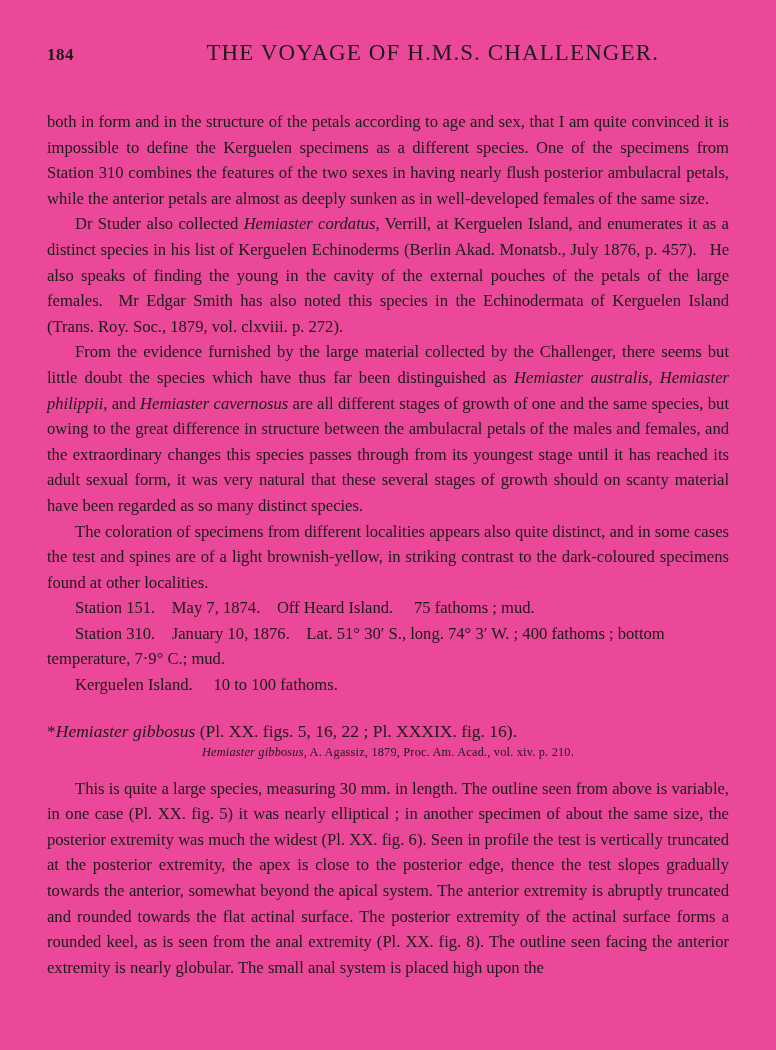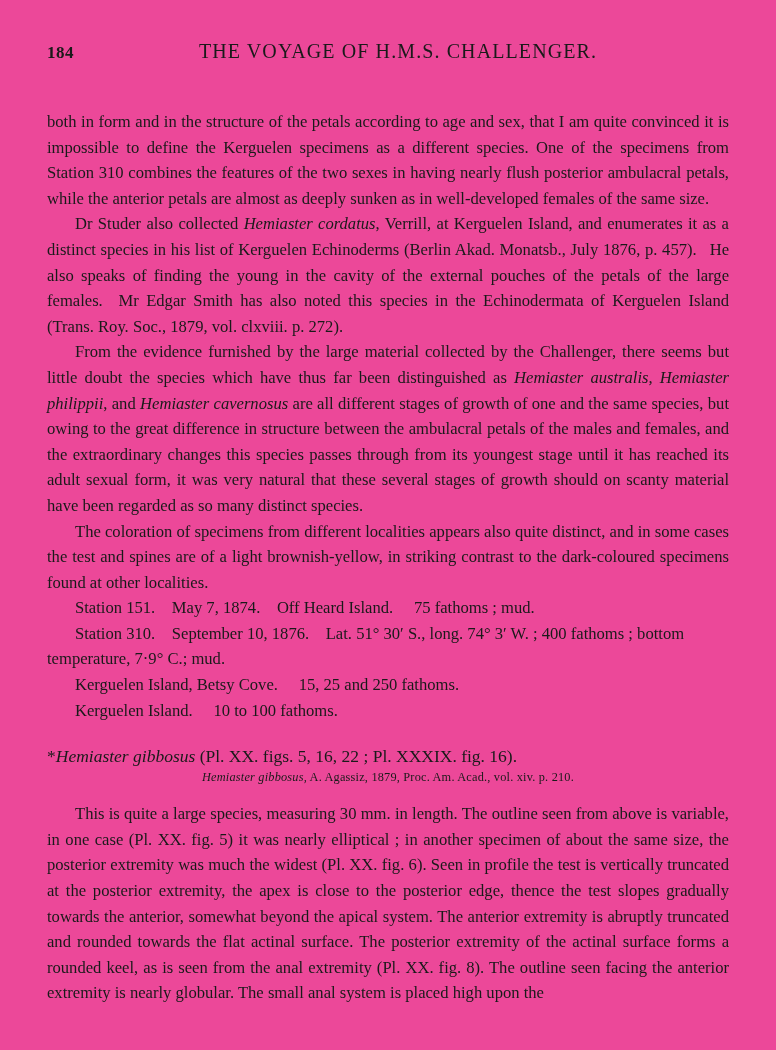--- a/index.html
+++ b/index.html
@@ -36,22 +36,22 @@
     margin-bottom: 22px;
   }
   .folio {
     font-size: 17px;
     font-weight: bold;
     width: 90px;
     letter-spacing: 0.5px;
   }
   .running-head {
     flex: 1;
-    text-align: center;
-    font-size: 20px;
+    text-align: right;
+    font-size: 23px;
     letter-spacing: 1.1px;
     padding-right: 70px;
     white-space: nowrap;
   }
   p {
     margin: 0;
     font-size: 16.6px;
     line-height: 25.6px;
     text-align: justify;
     text-justify: inter-word;
@@ -114,22 +114,21 @@
     </p>
 
     <p class="indent">
       From the evidence furnished by the large material collected by the Challenger, there seems but little doubt the species which have thus far been distinguished as <em>Hemiaster australis, Hemiaster philippii</em>, and <em>Hemiaster cavernosus</em> are all different stages of growth of one and the same species, but owing to the great difference in structure between the ambulacral petals of the males and females, and the extraordinary changes this species passes through from its youngest stage until it has reached its adult sexual form, it was very natural that these several stages of growth should on scanty material have been regarded as so many distinct species.
     </p>
 
     <p class="indent">The coloration of specimens from different localities appears also quite distinct, and in some cases the test and spines are of a light brownish-yellow, in striking contrast to the dark-coloured specimens found at other localities.</p>
 
     <div class="station-block">
       <p class="station-line">Station 151. May 7, 1874. Off Heard Island.  75 fathoms ; mud.</p>
-      <p class="station-line">Station 310. September 10, 1876. Lat. 51° 30′ S., long. 74° 3′ W. ; 400 fathoms ; bottom temperature, 7·9° C.; mud.</p>
-      <p class="station-line">Kerguelen Island, Betsy Cove.  15, 25 and 250 fathoms.</p>
+      <p class="station-line">Station 310. January 10, 1876. Lat. 51° 30′ S., long. 74° 3′ W. ; 400 fathoms ; bottom temperature, 7·9° C.; mud.</p>
       <p class="station-line">Kerguelen Island.  10 to 100 fathoms.</p>
     </div>
 
     <div class="species-head">
       <span>*</span><span class="sp-name">Hemiaster gibbosus</span><span> (Pl. XX. figs. 5, 16, 22 ; Pl. XXXIX. fig. 16).</span>
     </div>
 
     <div class="species-cite">
       <span class="cite-italic">Hemiaster gibbosus,</span><span> A. Agassiz, 1879, Proc. Am. Acad., vol. xiv. p. 210.</span>
     </div>

